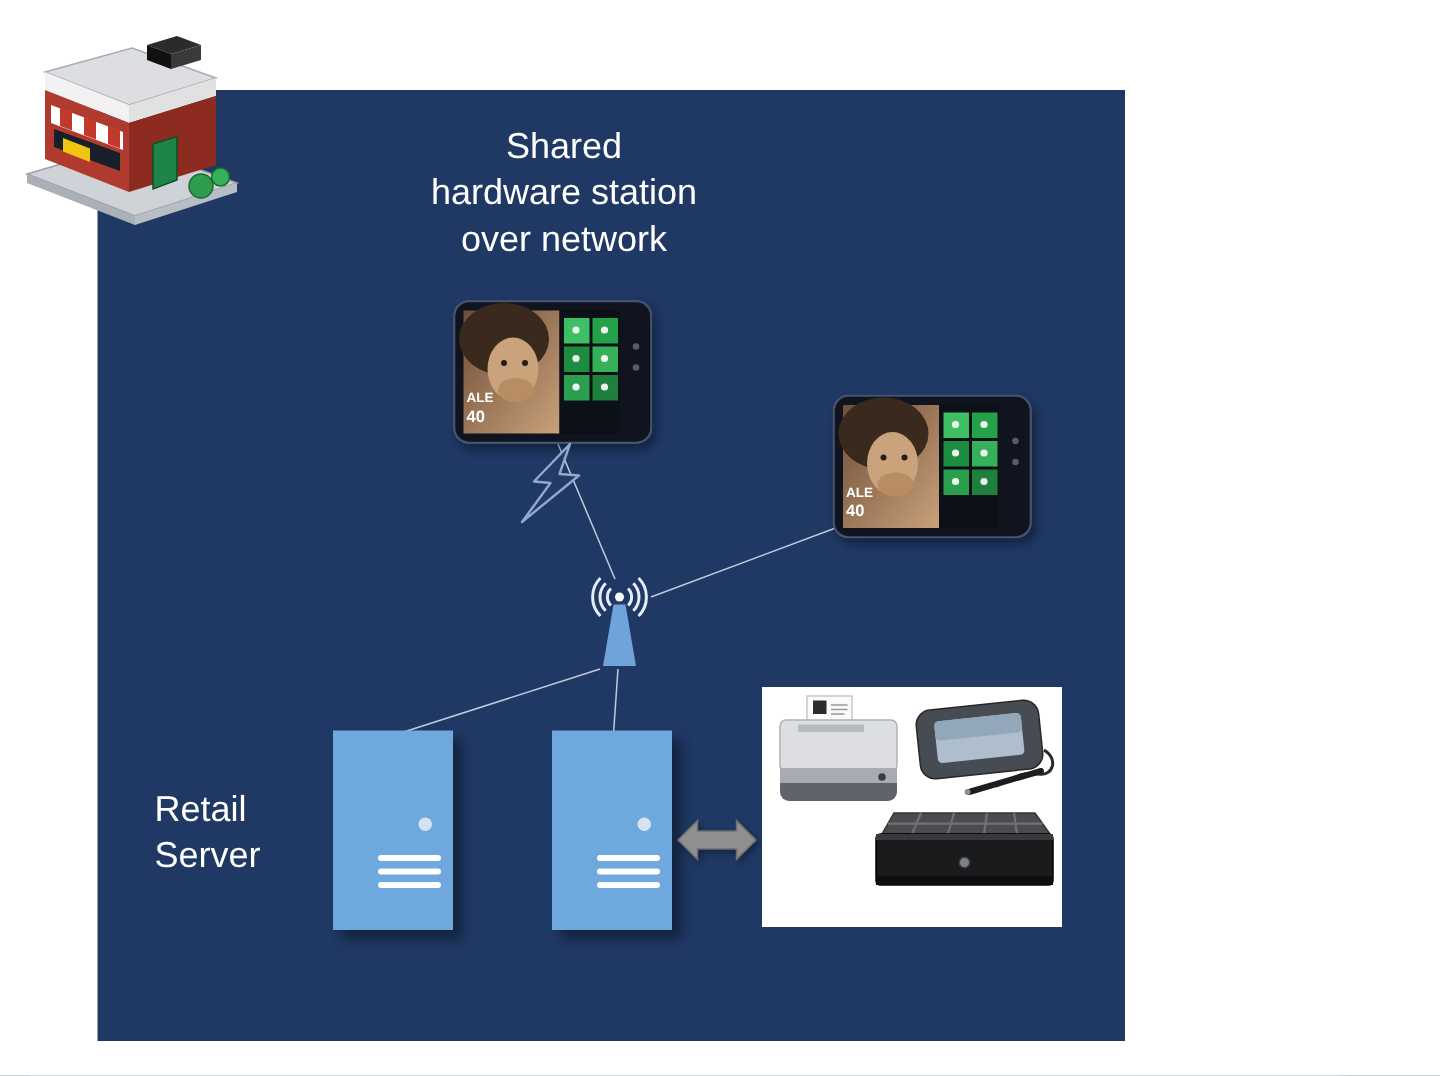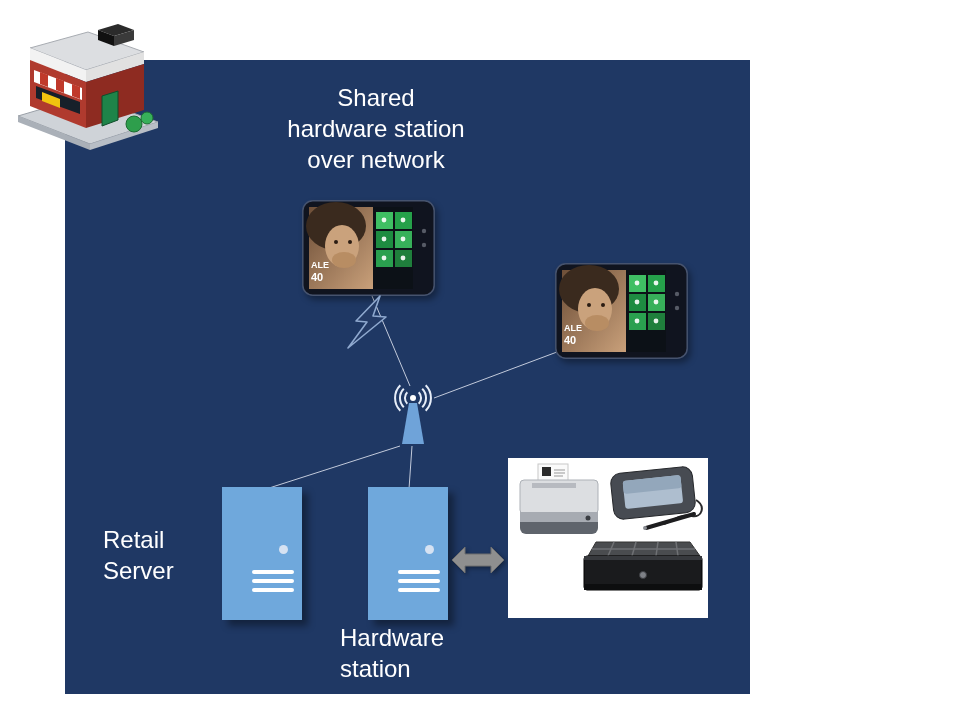--- a/index.html
+++ b/index.html
@@ -197,22 +197,20 @@
 
   <div class="server server-hw">
     <div class="dot"></div>
     <div class="bar b1"></div>
     <div class="bar b2"></div>
     <div class="bar b3"></div>
   </div>
 
   <div class="label label-retail">Retail
 Server</div>
-  <div class="label label-hw">Hardware
-station</div>
 
   <svg class="arrow" viewBox="0 0 56 36">
     <polygon points="2,18 15,5 15,12 41,12 41,5 54,18 41,31 41,24 15,24 15,31" fill="var(--arrow-gray,#8F8F8F)" stroke="#6f6f6f" stroke-width="1"></polygon>
   </svg>
 
   <div class="whitebox">
     <svg width="200" height="160" viewBox="0 0 200 160">
 
       <g>
         <rect x="30" y="6" width="30" height="20" fill="#fafafa" stroke="#c8c8c8"></rect>

